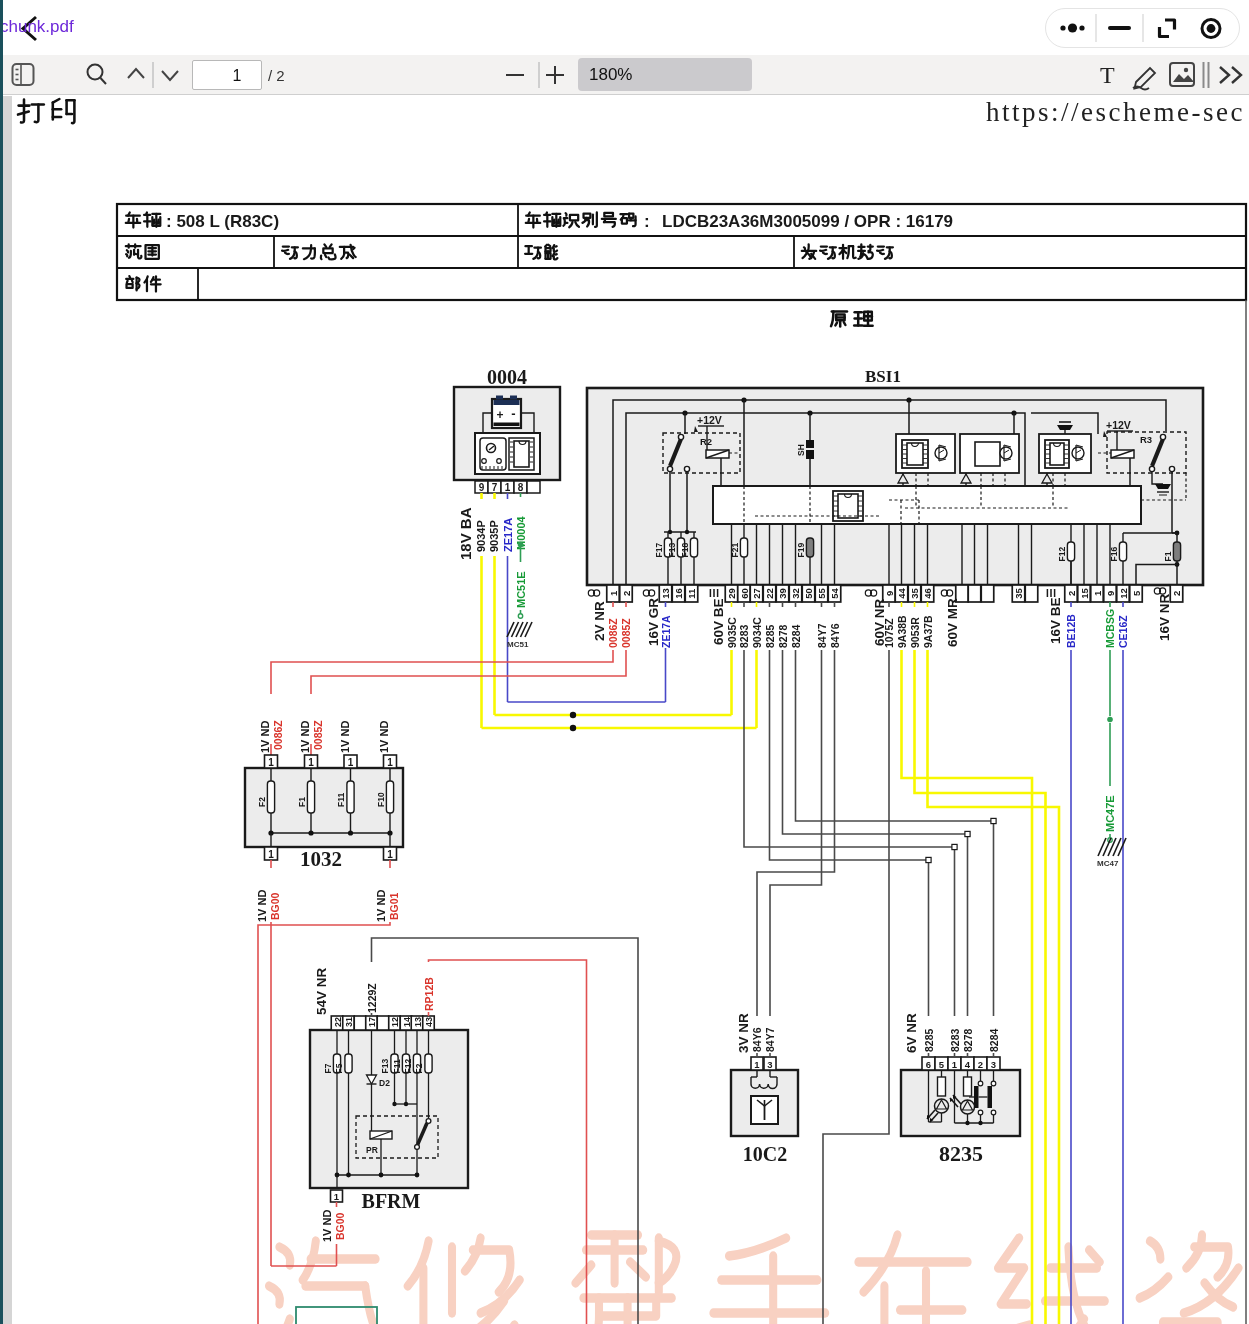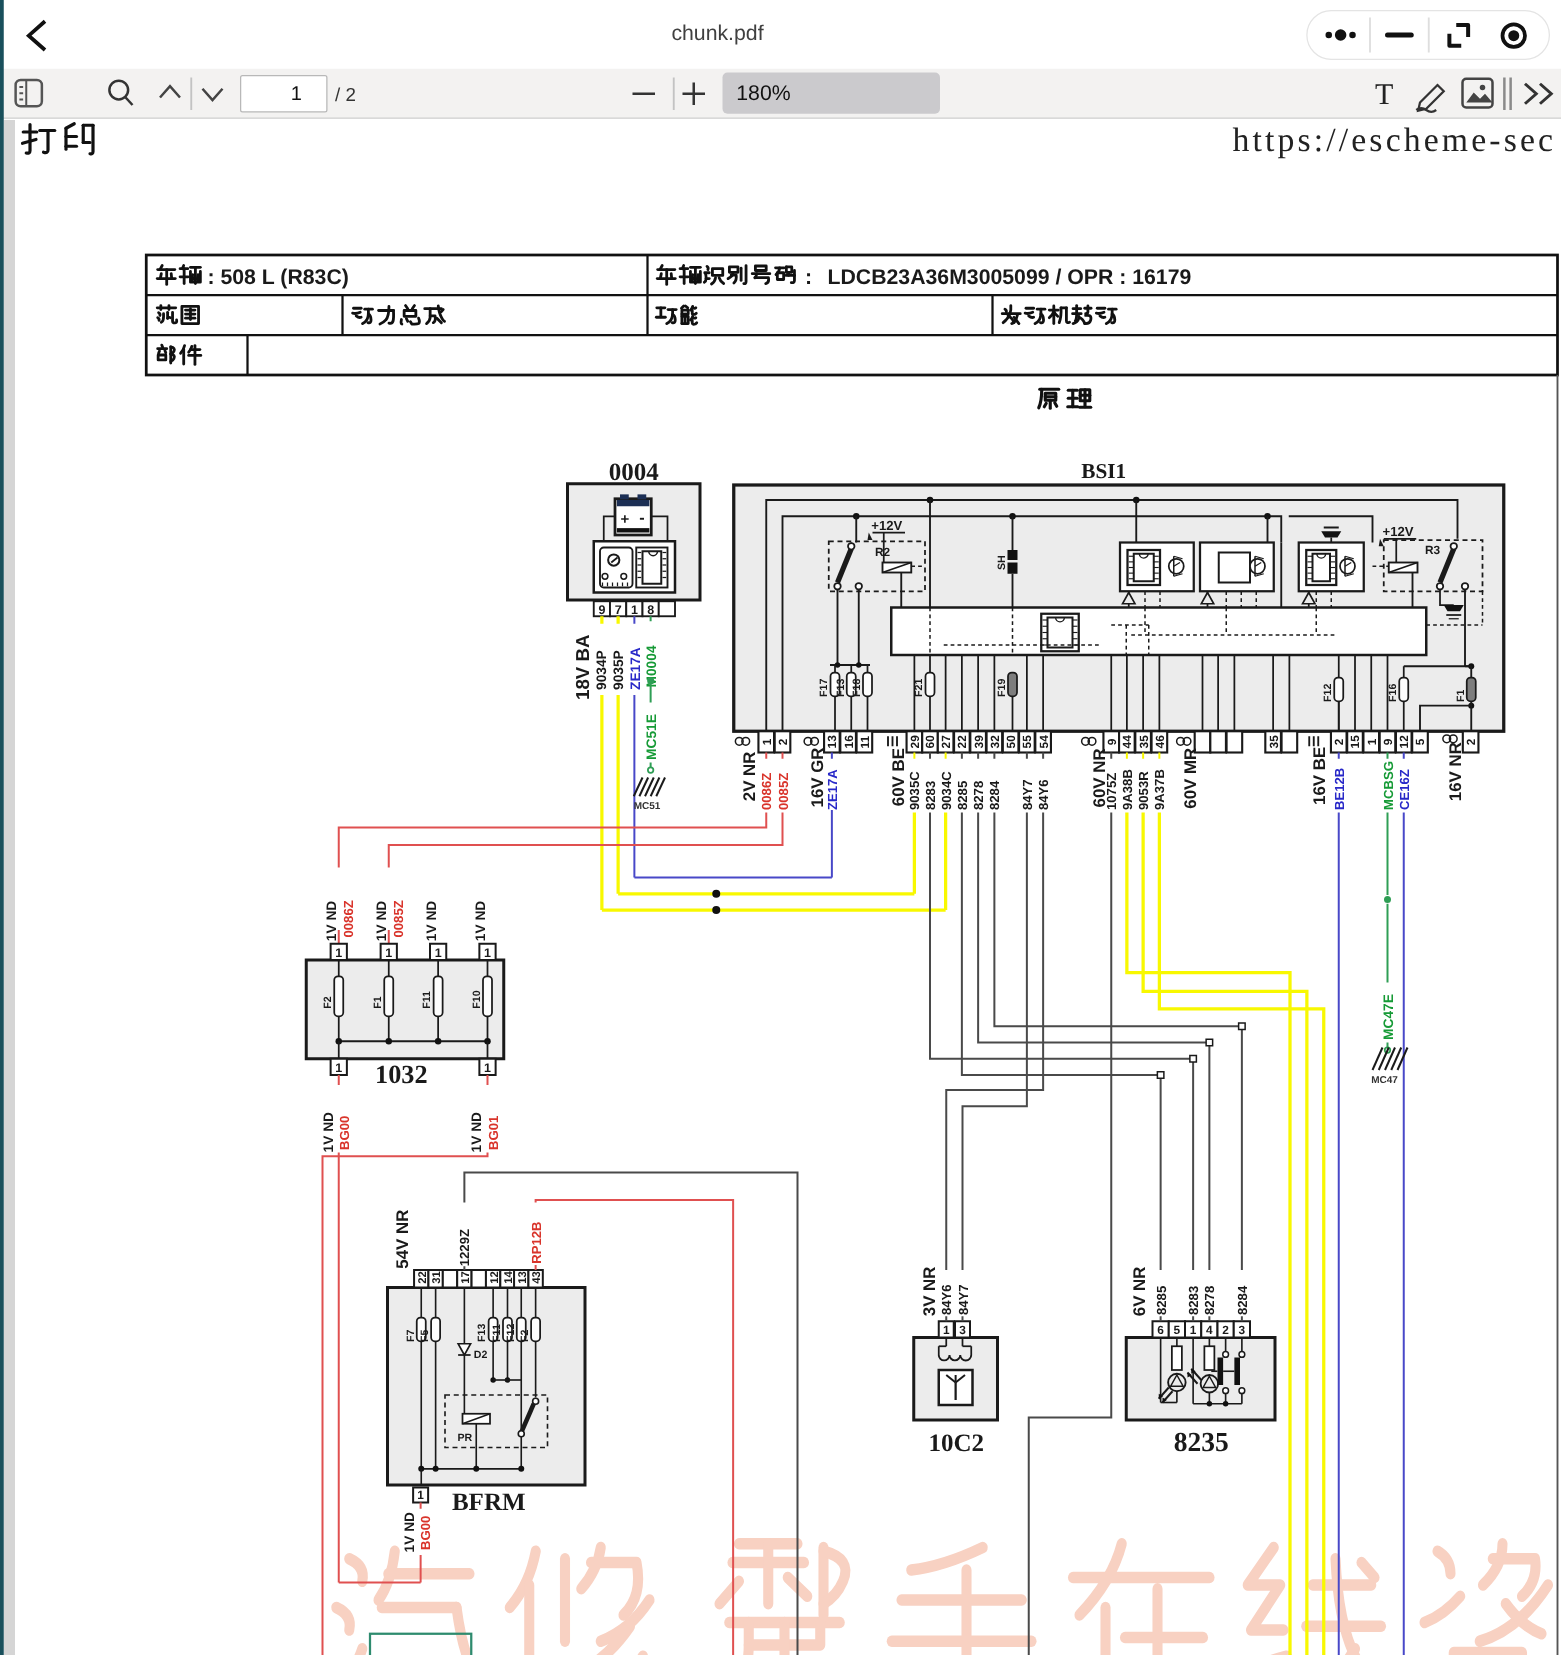--- a/index.html
+++ b/index.html
@@ -1,19 +1,19 @@
 <!DOCTYPE html>
 <html><head><meta charset="utf-8"><style>
 *{margin:0;padding:0;box-sizing:border-box}
 html,body{width:1249px;height:1324px;overflow:hidden;background:#fff;font-family:"Liberation Sans",sans-serif}
 .topbar{position:absolute;left:0;top:0;width:1249px;height:55px;background:#fff}
 .toolbar{position:absolute;left:0;top:55px;width:1249px;height:40px;background:#f3f2f1;border-bottom:1px solid #cfcfcf}
 .teal{position:absolute;left:0;top:0;width:3px;height:1324px;background:#1a505c;z-index:30}
 .grayedge{position:absolute;left:3px;top:96px;width:9px;height:1228px;background:#d5d5d5;z-index:29}
-.title{position:absolute;top:17px;left:0;width:1148px;text-align:center;font-size:17px;color:#404040}
+.title{position:absolute;top:17px;left:0;width:1148px;text-align:left;font-size:17px;color:#6d28d9}
 .pill{position:absolute;left:1045px;top:8px;width:195px;height:40px;background:#fff;border:1.5px solid #e4e4e4;border-radius:21px}
 .pgbox{position:absolute;left:192px;top:5px;width:70px;height:30px;background:#fff;border:1px solid #b8b8b8;border-radius:2px;font-size:16px;color:#111;text-align:center;text-indent:20px;line-height:30px}
 .zoombox{position:absolute;left:578px;top:3px;width:174px;height:33px;background:#cbcacd;border-radius:4px;font-size:17px;color:#111;line-height:33px;padding-left:11px}
 svg text{user-select:none}
 </style></head><body>
 <div class="topbar">
  <svg width="1249" height="55" style="position:absolute;left:0;top:0">
   <polyline points="36,17 23,28.5 36,40" fill="none" stroke="#111" stroke-width="3"></polyline>
  </svg>
  <div class="title">chunk.pdf</div>

